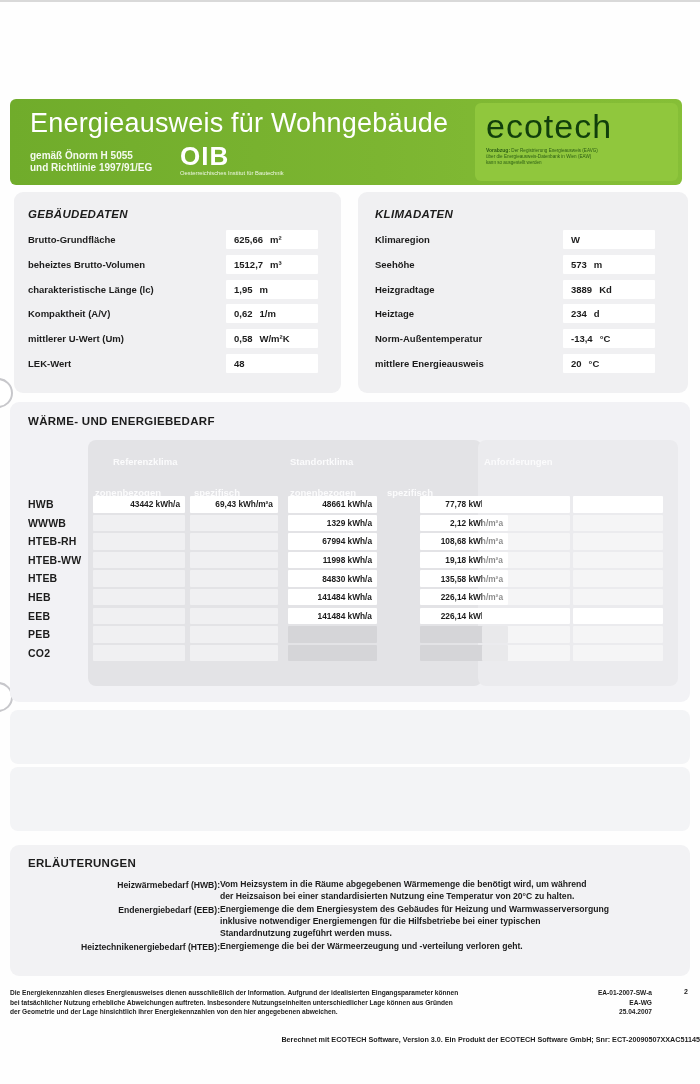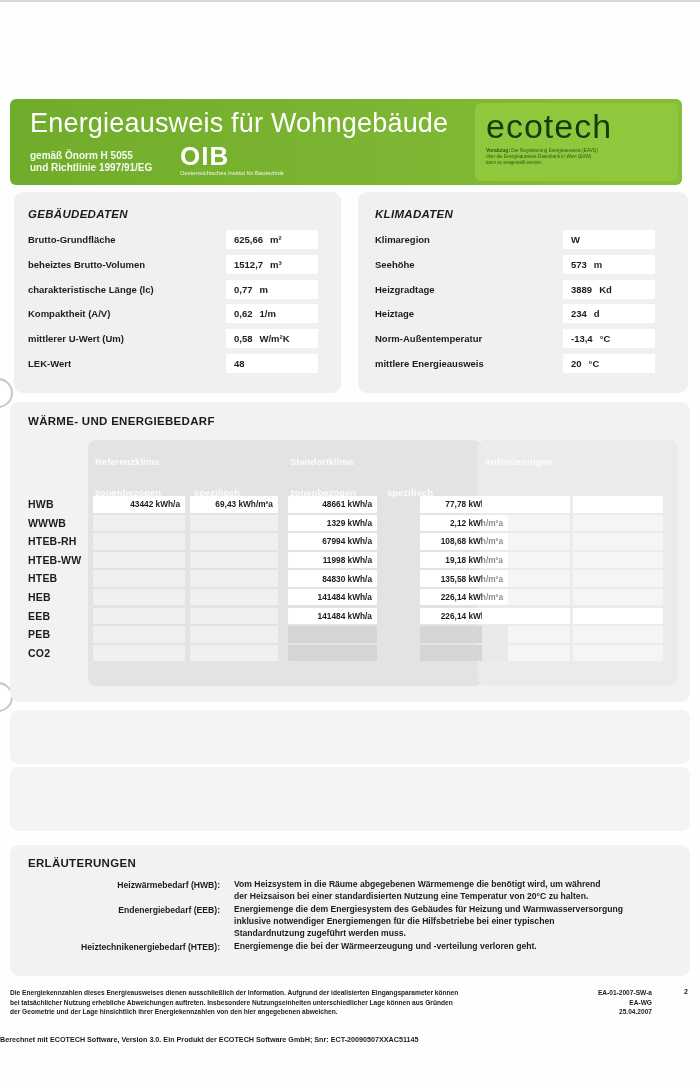--- a/index.html
+++ b/index.html
@@ -36,21 +36,21 @@
   #p-kli .drow .vbox{left:205px;}
   .vbox .val,.vbox .unit{font-size:9.5px;font-weight:700;white-space:nowrap;}
 
   
   #p-en{left:10px;top:402px;width:680px;height:300px;background:#f2f2f5;border-radius:9px;}
   #en-head{position:absolute;left:18px;top:13px;font-size:11.5px;font-weight:700;letter-spacing:.3px;}
   #en-grayL{position:absolute;left:78px;top:38px;width:394px;height:246px;background:#e3e3e6;border-radius:8px;}
   #en-grayR{position:absolute;left:468px;top:38px;width:200px;height:246px;background:#ebebee;border-radius:8px;}
   .gh{position:absolute;top:54px;font-size:9.5px;font-weight:700;color:#fbfbfc;}
   .sh{position:absolute;top:85px;font-size:9.5px;font-weight:700;color:#fbfbfc;}
-  #gh-ref{left:85px;} #gh-sta{left:280px;} #gh-anf{left:474px;}
+  #gh-ref{left:103px;} #gh-sta{left:280px;} #gh-anf{left:474px;}
   #sh1{left:85px;} #sh2{left:184px;} #sh3{left:280px;} #sh4{left:377px;}
   #en-rows{position:absolute;left:0;top:94px;right:0;}
   .erow{position:relative;height:16.5px;margin-bottom:2.1px;}
   .erow .elab{position:absolute;left:18px;top:0;font-size:10.5px;font-weight:700;line-height:16.5px;letter-spacing:.2px;}
   .ecell{position:absolute;top:0;height:16.5px;border-radius:1px;font-size:8.3px;font-weight:700;
          display:flex;align-items:center;justify-content:flex-end;padding-right:5px;white-space:nowrap;}
   .c0{left:83px;width:92px;} .c1{left:180px;width:88px;} .c2{left:278px;width:89px;}
   .c3{left:370px;width:88px;margin-left:40px;} .c4{left:472px;width:88px;} .c5{left:563px;width:90px;}
   .ecell.filled{background:#fff;} .ecell.bright{background:#fff;}
   .ecell.faint{background:rgba(255,255,255,.48);} .ecell.disabled{background:#d5d5d8;}
@@ -58,27 +58,27 @@
   
   #blank1{left:10px;top:710px;width:680px;height:54px;background:#f3f4f6;border-radius:8px;}
   #blank2{left:10px;top:767px;width:680px;height:64px;background:#f3f4f6;border-radius:8px;}
 
   
   #p-erl{left:10px;top:845px;width:680px;height:131px;background:#f2f2f4;border-radius:9px;}
   #erl-head{position:absolute;left:18px;top:12px;font-size:11.5px;font-weight:700;letter-spacing:.3px;}
   #erl-rows{position:absolute;left:18px;top:33px;right:14px;}
   .erl-row{display:flex;margin-bottom:1px;}
   .erl-term{width:192px;flex:none;font-size:8.6px;font-weight:700;line-height:1.4;padding-top:.5px;text-align:right;}
-  .erl-def{flex:1;font-size:8.6px;font-weight:700;line-height:1.4;white-space:pre-line;margin-left:14px;}
+  .erl-def{flex:1;font-size:8.6px;font-weight:700;line-height:1.4;white-space:pre-line;}
 
   
   #foot-disc{position:absolute;left:10px;top:988px;width:550px;font-size:6.6px;line-height:1.45;font-weight:600;color:#222;}
   #foot-codes{position:absolute;right:48px;top:988px;text-align:right;font-size:6.6px;line-height:1.45;font-weight:600;}
   #foot-page{position:absolute;right:12px;top:988px;font-size:7px;font-weight:700;}
-  #foot-soft{position:absolute;left:0;top:1035px;width:700px;text-align:left;font-size:7.2px;font-weight:700;}
+  #foot-soft{position:absolute;left:0;top:1035px;width:700px;text-align:right;font-size:7.2px;font-weight:700;}
 
   
   .punch{position:absolute;left:-17px;width:30px;height:30px;border-radius:50%;
          border:2px solid #c7c7cb;background:#fff;}
   #punch1{top:378px;} #punch2{top:682px;}
 </style>
 </head>
 <body>
 
 <div id="page">
@@ -113,21 +113,21 @@
         <div class="drow">
           <span class="lab">beheiztes Brutto-Volumen</span>
           <div class="vbox">
             <span class="val">1512,7</span>
             <span class="unit">m³</span>
           </div>
         </div>
         <div class="drow">
           <span class="lab">charakteristische Länge (lc)</span>
           <div class="vbox">
-            <span class="val">0,77</span>
+            <span class="val">1,95</span>
             <span class="unit">m</span>
           </div>
         </div>
         <div class="drow">
           <span class="lab">Kompaktheit (A/V)</span>
           <div class="vbox">
             <span class="val">0,62</span>
             <span class="unit">1/m</span>
           </div>
         </div>

